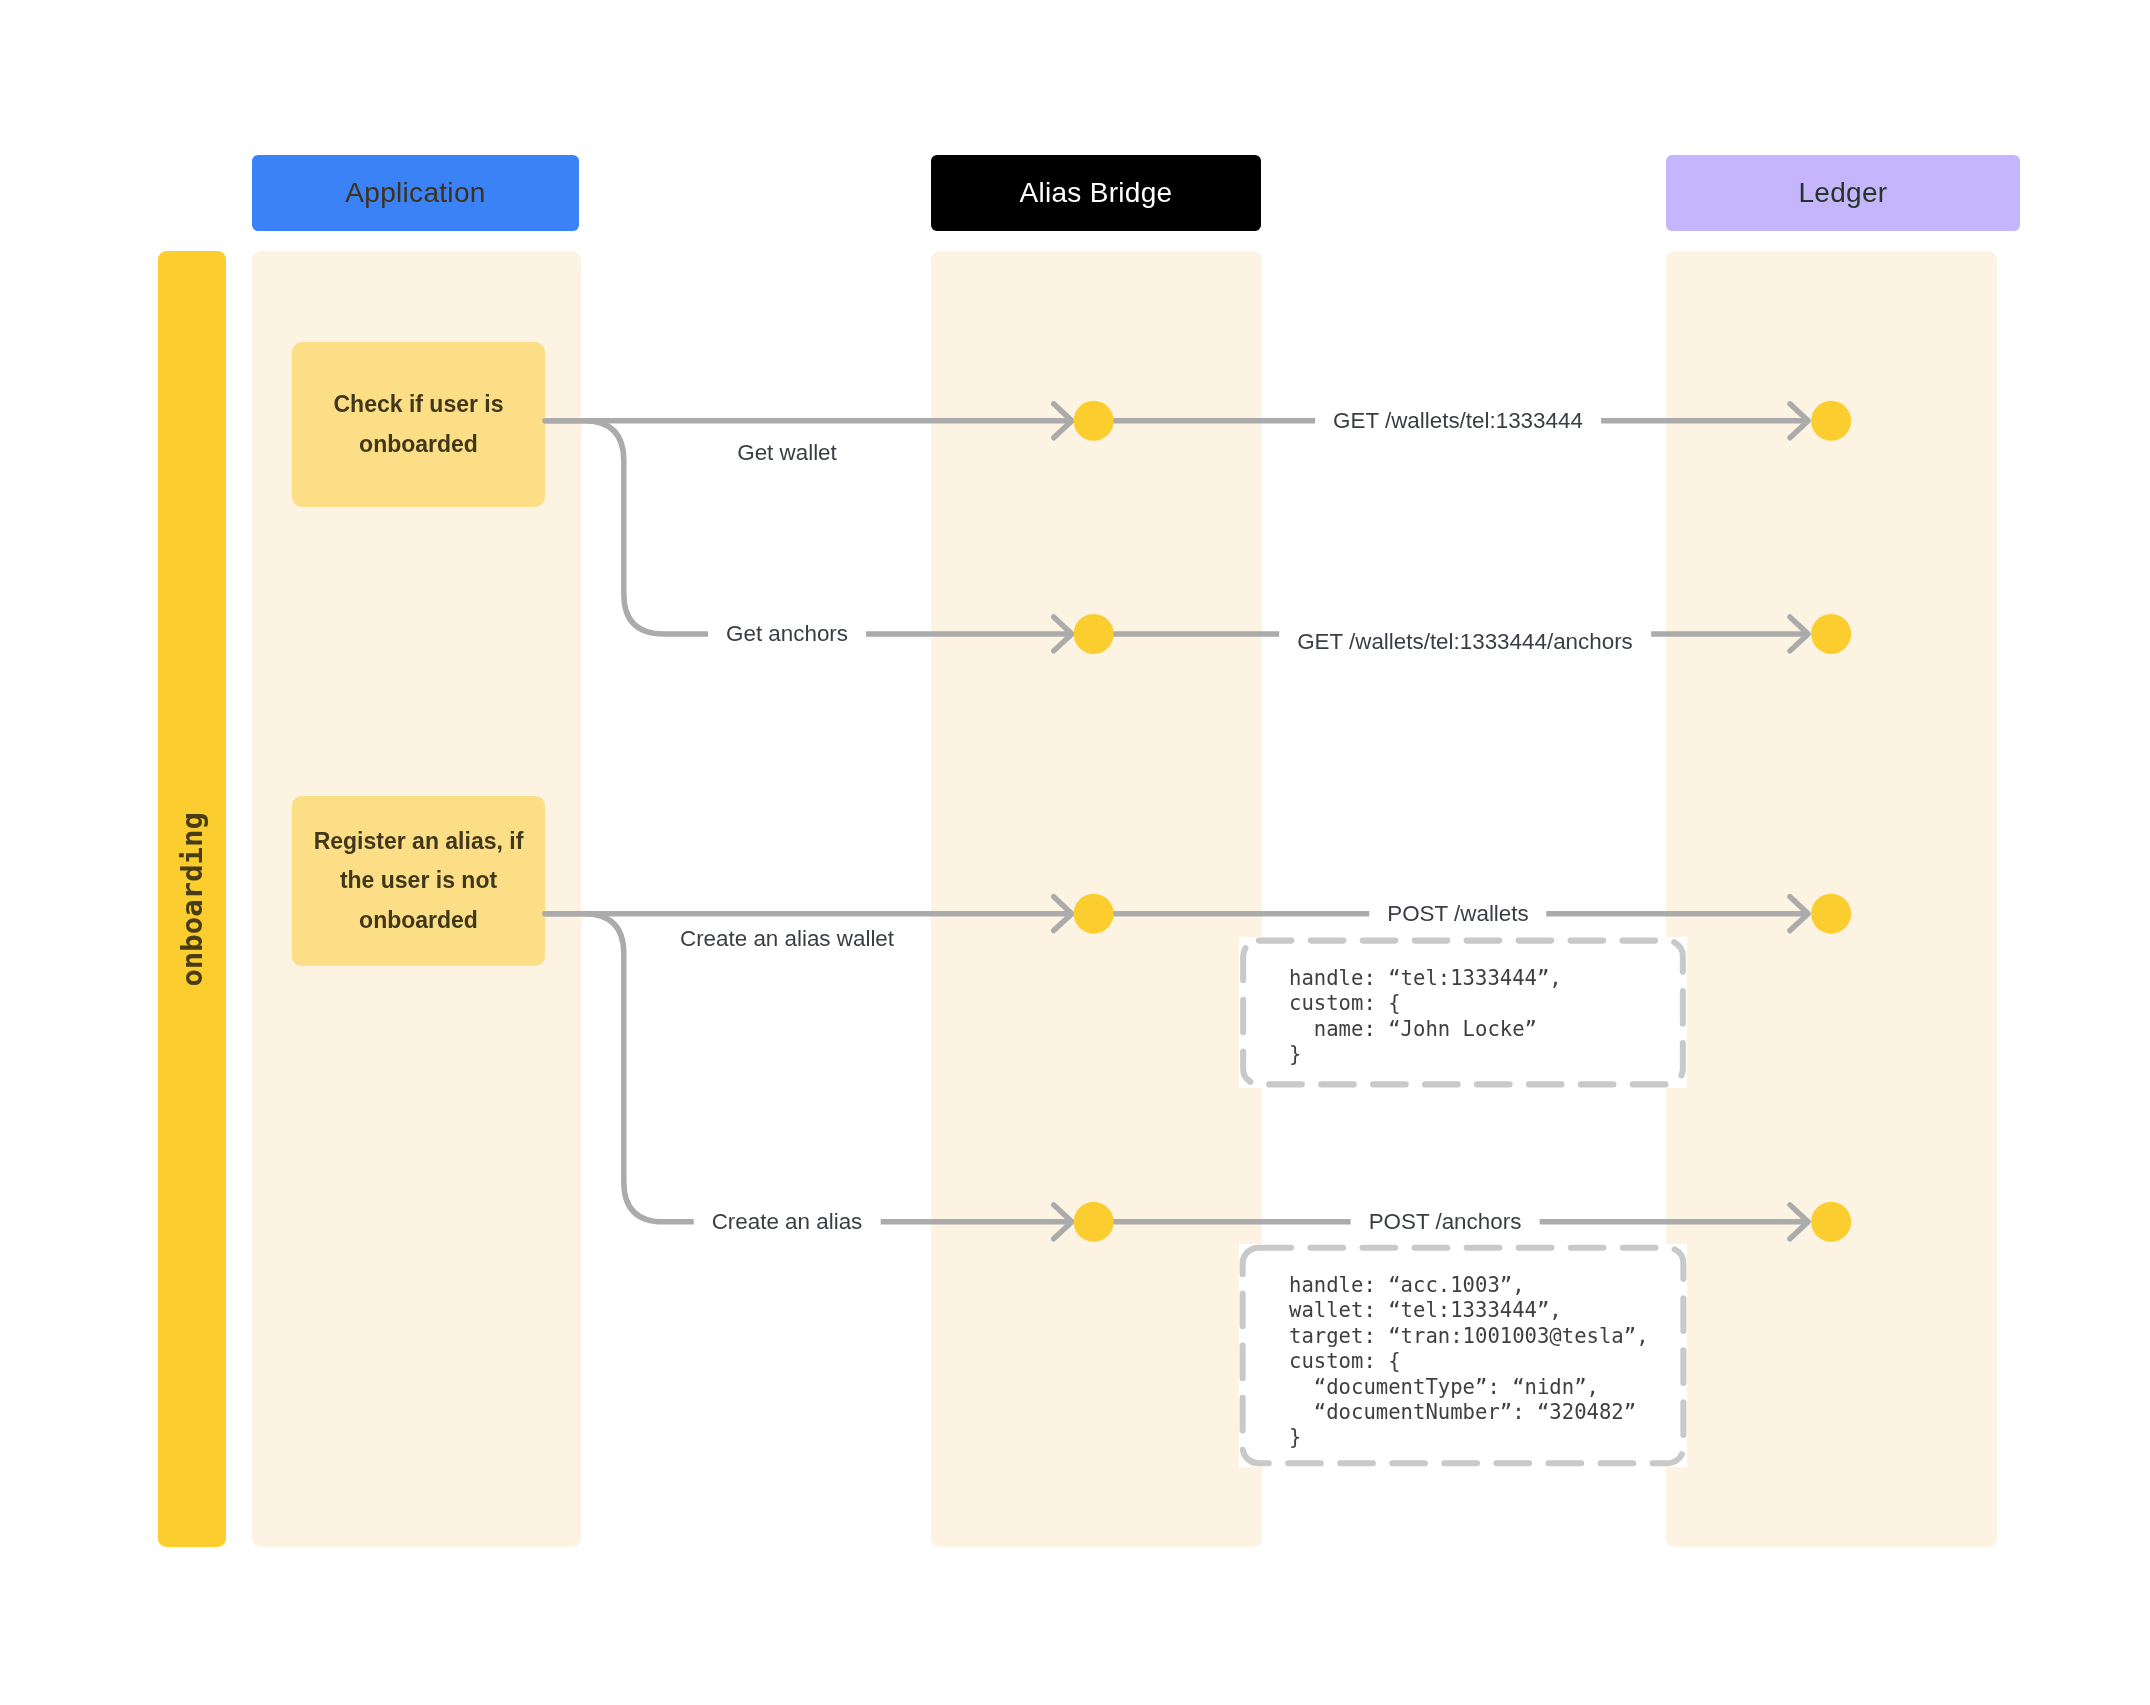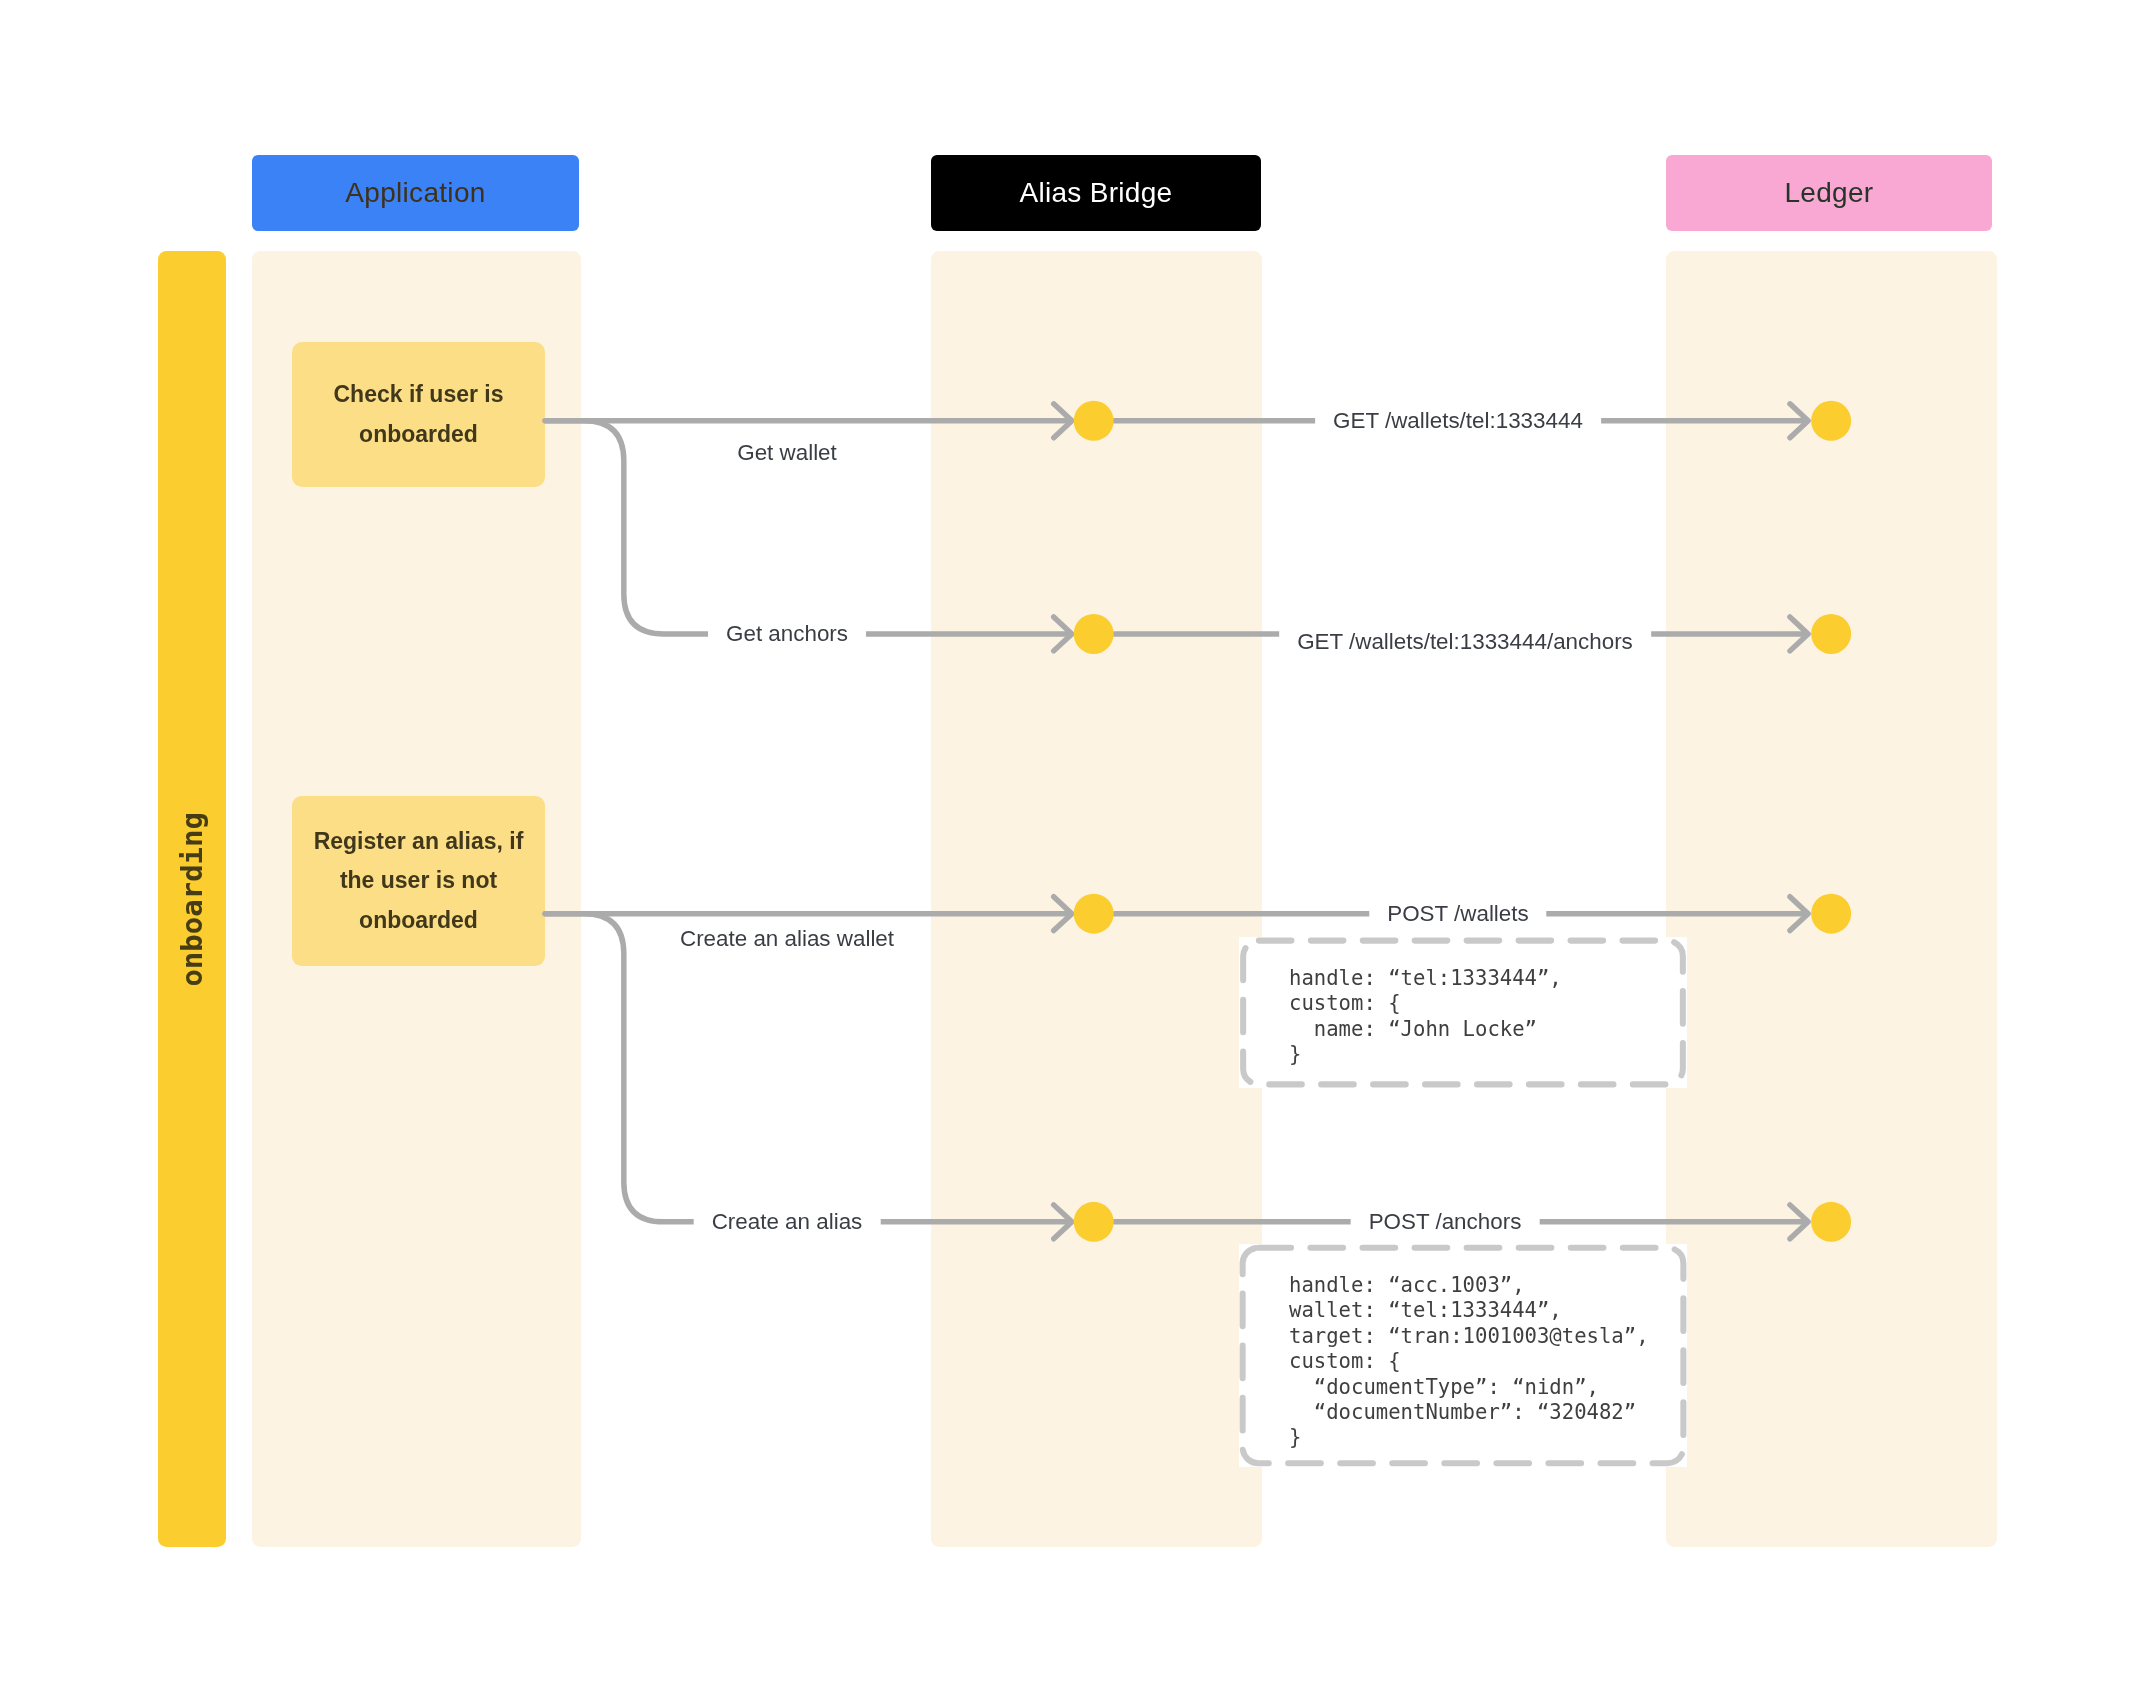--- a/index.html
+++ b/index.html
@@ -5,39 +5,39 @@
   html,body{margin:0;padding:0;background:#FFFFFF;}
   body{width:2151px;height:1705px;position:relative;overflow:hidden;
        font-family:"Liberation Sans",sans-serif;}
   .abs{position:absolute;}
 
   
   .lane-header{height:76px;border-radius:6px;display:flex;align-items:center;justify-content:center;
                font-size:28px;font-weight:500;letter-spacing:0.3px;}
   .hdr-app{left:252px;top:155px;width:327px;background:#3b82f6;color:#3E3118;justify-content:center;}
   .hdr-alias{left:931px;top:155px;width:330px;background:#000000;color:#FFFFFF;}
-  .hdr-ledger{left:1666px;top:155px;width:326px;background:#f9a8d4;color:#273529;}
+  .hdr-ledger{left:1666px;top:155px;width:354px;background:#c4b5fd;color:#273529;}
 
   
   .lane-band{top:251px;height:1296px;background:#FCF3E2;border-radius:8.5px;}
   .band-app{left:252px;width:329px;}
   .band-alias{left:931px;width:331px;}
   .band-ledger{left:1666px;width:331px;}
 
   
   .phase-bar{left:158px;top:251px;width:68px;height:1296px;background:#FCCD2E;border-radius:8.5px;
              display:flex;align-items:center;justify-content:center;}
   .phase-label{writing-mode:vertical-rl;transform:rotate(180deg);
                font-family:"DejaVu Sans Mono",monospace;font-weight:700;font-size:29px;color:#473D14;}
 
   
   .sticky{left:292px;width:253px;background:#FBDE85;border-radius:9.7px;
           display:flex;align-items:center;justify-content:center;text-align:center;
           font-size:23px;font-weight:700;line-height:1.7;color:#41381C;padding:0 20.6px;box-sizing:border-box;}
-  .sticky-1{top:342px;height:145px;border-radius:10px;}
+  .sticky-1{top:342px;height:165px;border-radius:10px;}
   .sticky-2{top:796px;height:170px;}
 
   
   svg.connectors{left:0;top:0;z-index:1;}
   .conn{stroke:#ABABAB;stroke-width:9;fill:none;stroke-linecap:round;stroke-linejoin:round;}
   .dot{fill:#FCCD2E;}
 
   
   .flow-label{z-index:2;transform:translate(-50%,-50%);background:#FFFFFF;padding:3.6px 18px;
               font-size:22.4px;color:#3A3E44;white-space:nowrap;}

